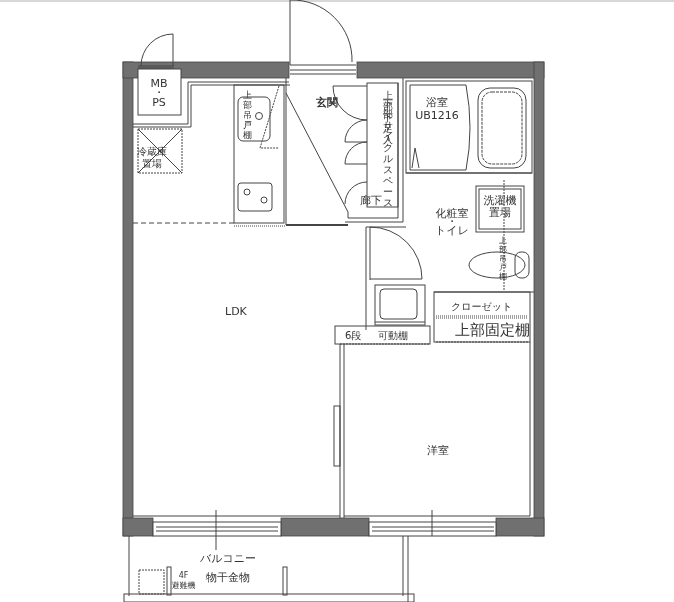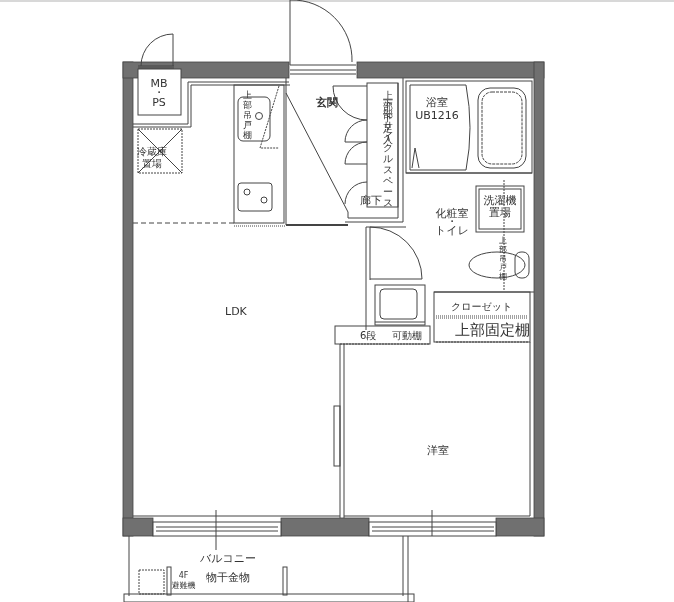--- a/index.html
+++ b/index.html
@@ -173,22 +173,22 @@
 
 <div class="lbl c" style="left:476px;top:195px;width:48px;font-size:11px;line-height:12px;">
   <div>洗濯機</div>
   <div>置場</div>
 </div>
 
 <div class="vtext" style="left:499px;top:236px;font-size:8px;line-height:9px;width:10px;">上部吊戸棚</div>
 
 <div class="lbl" style="left:225px;top:305px;">LDK</div>
 
-<div class="lbl" style="left:360px;top:329px;font-size:10px;">6段</div>
-<div class="lbl" style="left:392px;top:329px;font-size:10px;">可動棚</div>
+<div class="lbl" style="left:345px;top:329px;font-size:10px;">6段</div>
+<div class="lbl" style="left:378px;top:329px;font-size:10px;">可動棚</div>
 
 <div class="lbl" style="left:451px;top:300px;font-size:10px;">クローゼット</div>
 <div class="lbl" style="left:455px;top:324px;font-size:15px;">上部固定棚</div>
 
 <div class="lbl" style="left:427px;top:444px;">洋室</div>
 
 <div class="lbl" style="left:200px;top:552px;">バルコニー</div>
 <div class="lbl" style="left:206px;top:572px;font-family:Liberation Mono, monospace;">物干金物</div>
 
 <div class="lbl c" style="left:139px;top:571px;width:25px;font-size:8px;line-height:10px;margin-left:32px;">

